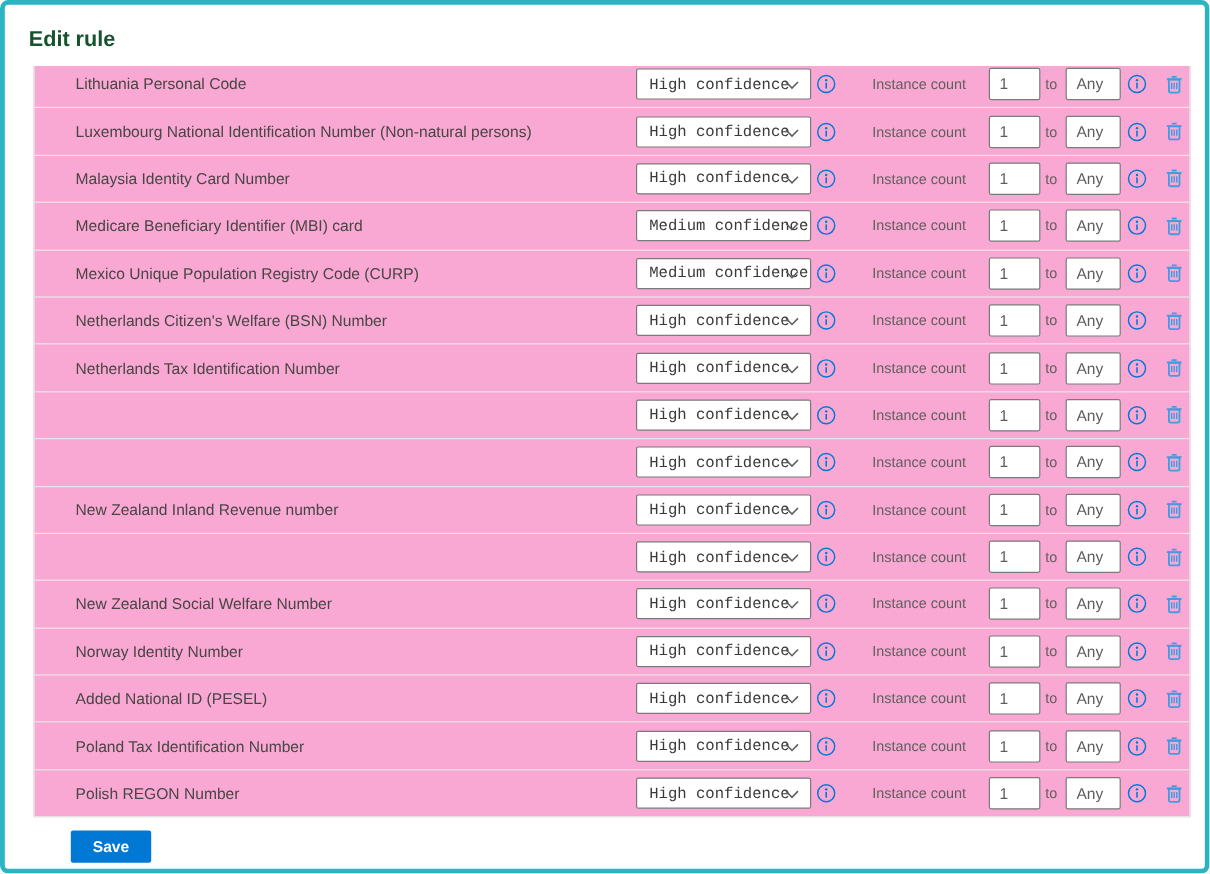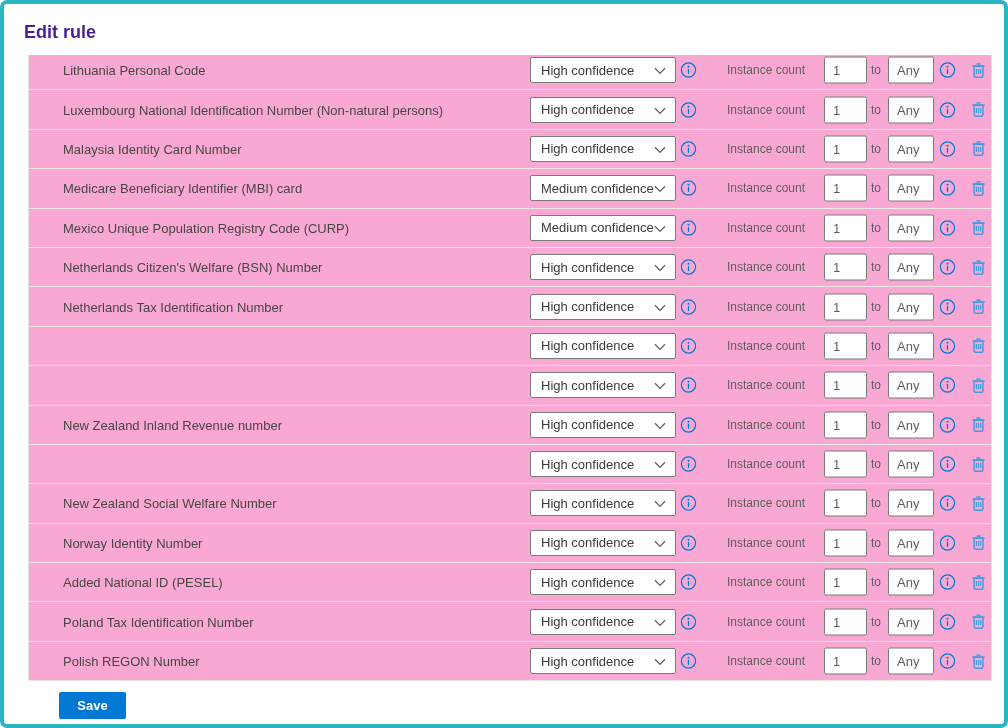--- a/index.html
+++ b/index.html
@@ -11,21 +11,21 @@
   }
   .dialog {
     position:absolute; inset:0;
     border:4px solid #2bb5c2;
     border-radius:7px;
     background:#ffffff;
     overflow:hidden;
   }
   .dialog-title {
     position:absolute; left:20px; top:18px;
-    font-size:18px; font-weight:700; color:#4c1d95;
+    font-size:18px; font-weight:700; color:#14532d;
   }
   .rules-list {
     position:absolute; left:24px; top:51px;
     width:964px; height:626px;
     border-left:1px solid #e5e3e1;
     border-right:1px solid #e5e3e1;
     border-bottom:1px solid #e5e3e1;
     overflow:hidden;
     background:#f9a8d4;
   }
@@ -36,20 +36,21 @@
   }
   .rule-row > * { position:absolute; top:50%; transform:translateY(-50%); }
   .rule-name {
     left:34px; font-size:13px; color:#484644; white-space:nowrap;
   }
   .dd {
     left:501px; width:146px; height:26px;
     border:1px solid #7a7a78; border-radius:2px; background:#fff;
     display:flex; align-items:center; padding:0 26px 0 10px;
     cursor:pointer;
+    font-family:Liberation Mono, monospace;
   }
   .dd-text { font-size:13px; color:#3b3a39; white-space:nowrap; }
   .chev { position:absolute; right:9px; top:9px; line-height:0; }
   .info { left:651px; width:17px; height:17px; line-height:0; cursor:pointer; }
   .info2 { left:910px; }
   .ic-label {
     left:666px; width:110px; text-align:right;
     font-size:12px; color:#605e5c; white-space:nowrap;
   }
   .num-input {

